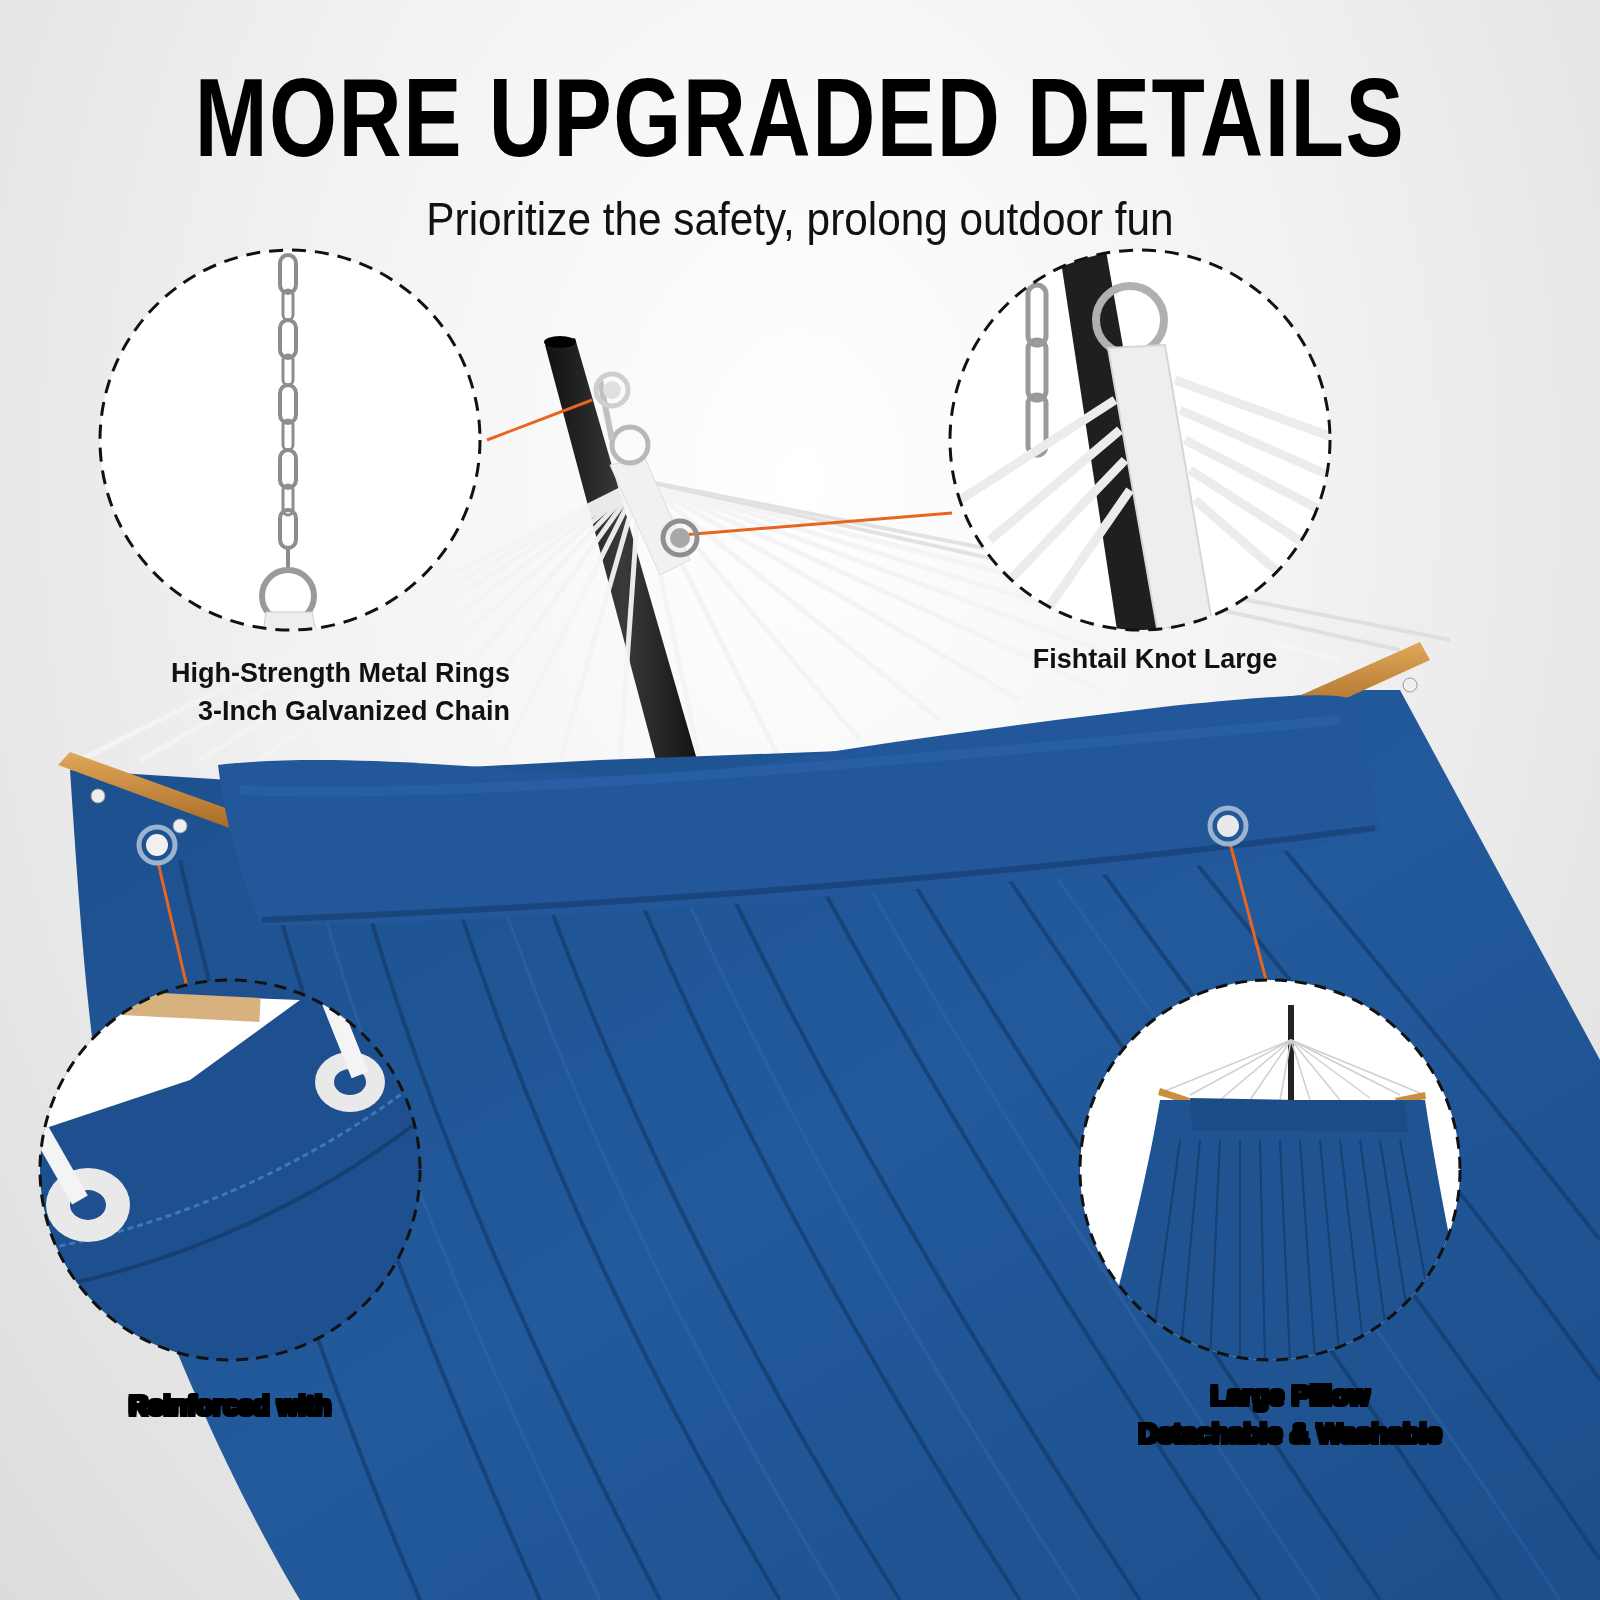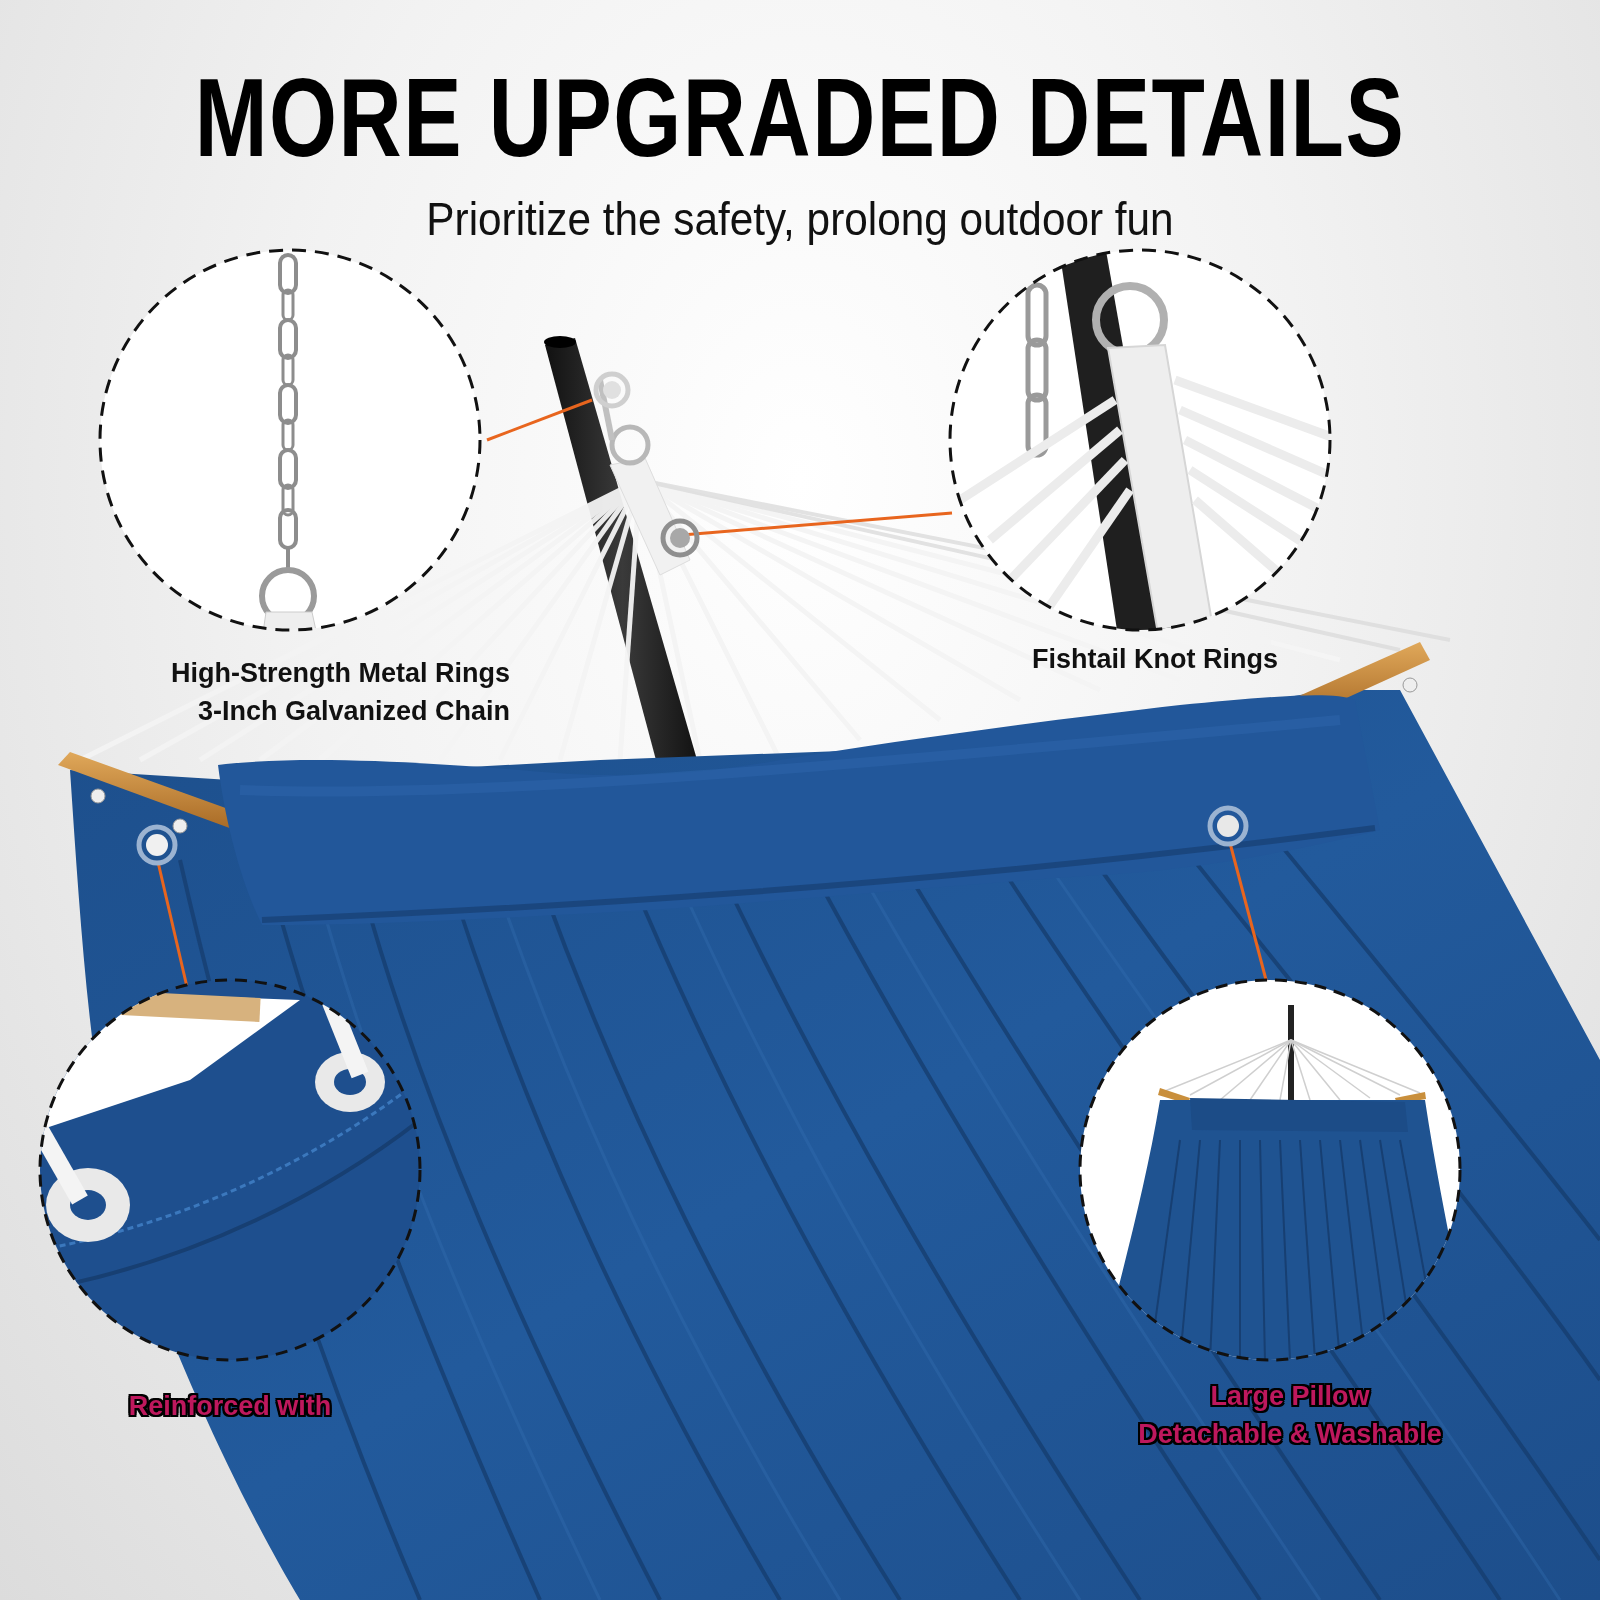--- a/index.html
+++ b/index.html
@@ -18,21 +18,21 @@
   .subheadline {
     position: absolute; left: 0; right: 0; top: 192px; text-align: center;
     font-size: 46px; color: #111; font-weight: 400;
     transform: scaleX(0.92); transform-origin: center;
   }
   .label {
     position: absolute; text-align: center; font-weight: 700; line-height: 1.4;
   }
   .label.dark { color: #111; font-size: 27px; }
   .label.outlined {
-    color: #be185d; font-size: 27px;
+    color: #000000; font-size: 27px;
     text-shadow: -2px -2px 0 #000, 2px -2px 0 #000, -2px 2px 0 #000, 2px 2px 0 #000,
                  0 2px 0 #000, 0 -2px 0 #000, 2px 0 0 #000, -2px 0 0 #000;
   }
   .label span { display: block; }
 </style>
 </head>
 <body>
 
 <svg class="scene" viewBox="0 0 1600 1600" xmlns="http://www.w3.org/2000/svg">
   <defs>
@@ -274,21 +274,21 @@
 
 <div class="headline">MORE UPGRADED DETAILS</div>
 <div class="subheadline">Prioritize the safety, prolong outdoor fun</div>
 
 <div class="label dark" style="left:70px; top:655px; width:440px;text-align:right;">
   <span>High-Strength Metal Rings</span>
   <span>3-Inch Galvanized Chain</span>
 </div>
 
 <div class="label dark" style="left:990px; top:641px; width:330px;">
-  <span>Fishtail Knot Rings</span>
+  <span>Fishtail Knot Large</span>
 </div>
 
 <div class="label outlined" style="left:50px; top:1388px; width:360px;">
   <span>Reinforced with</span>
 </div>
 
 <div class="label outlined" style="left:1100px; top:1378px; width:380px;">
   <span>Large Pillow</span>
   <span>Detachable &amp; Washable</span>
 </div>

